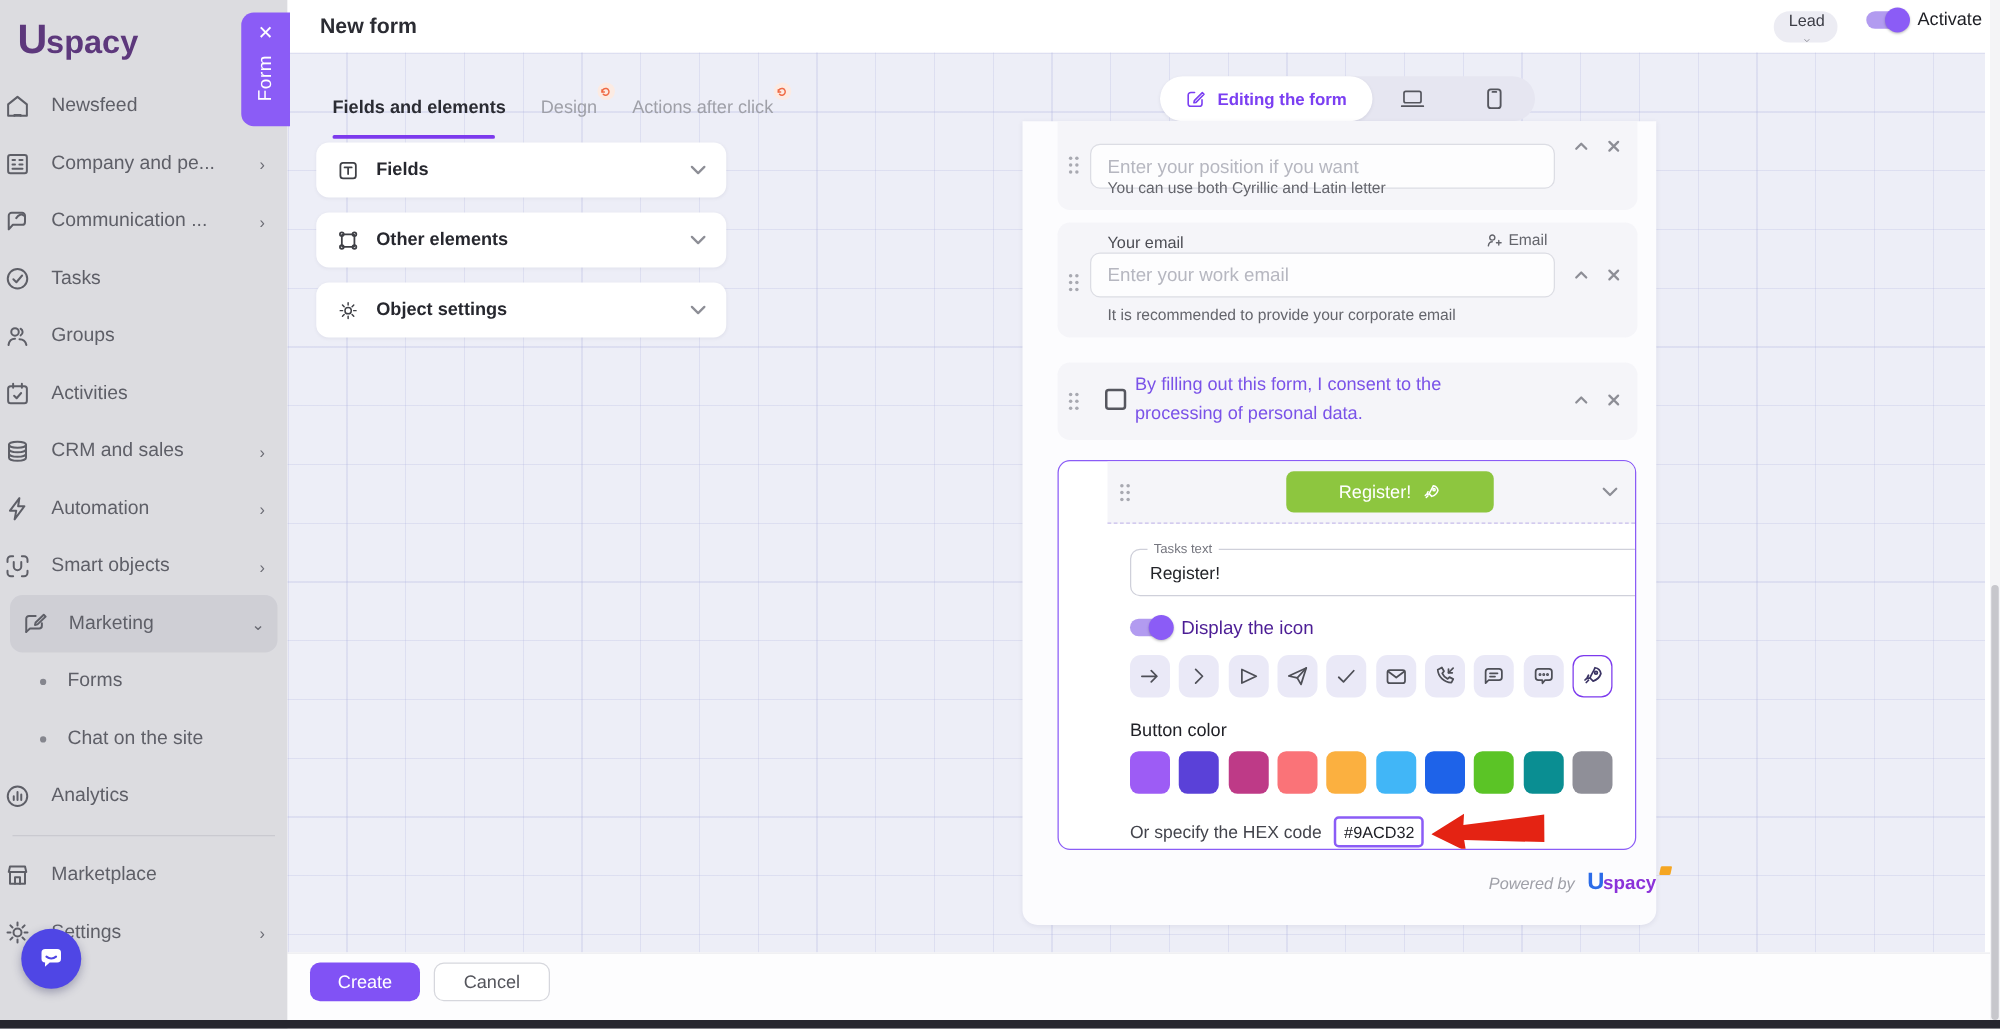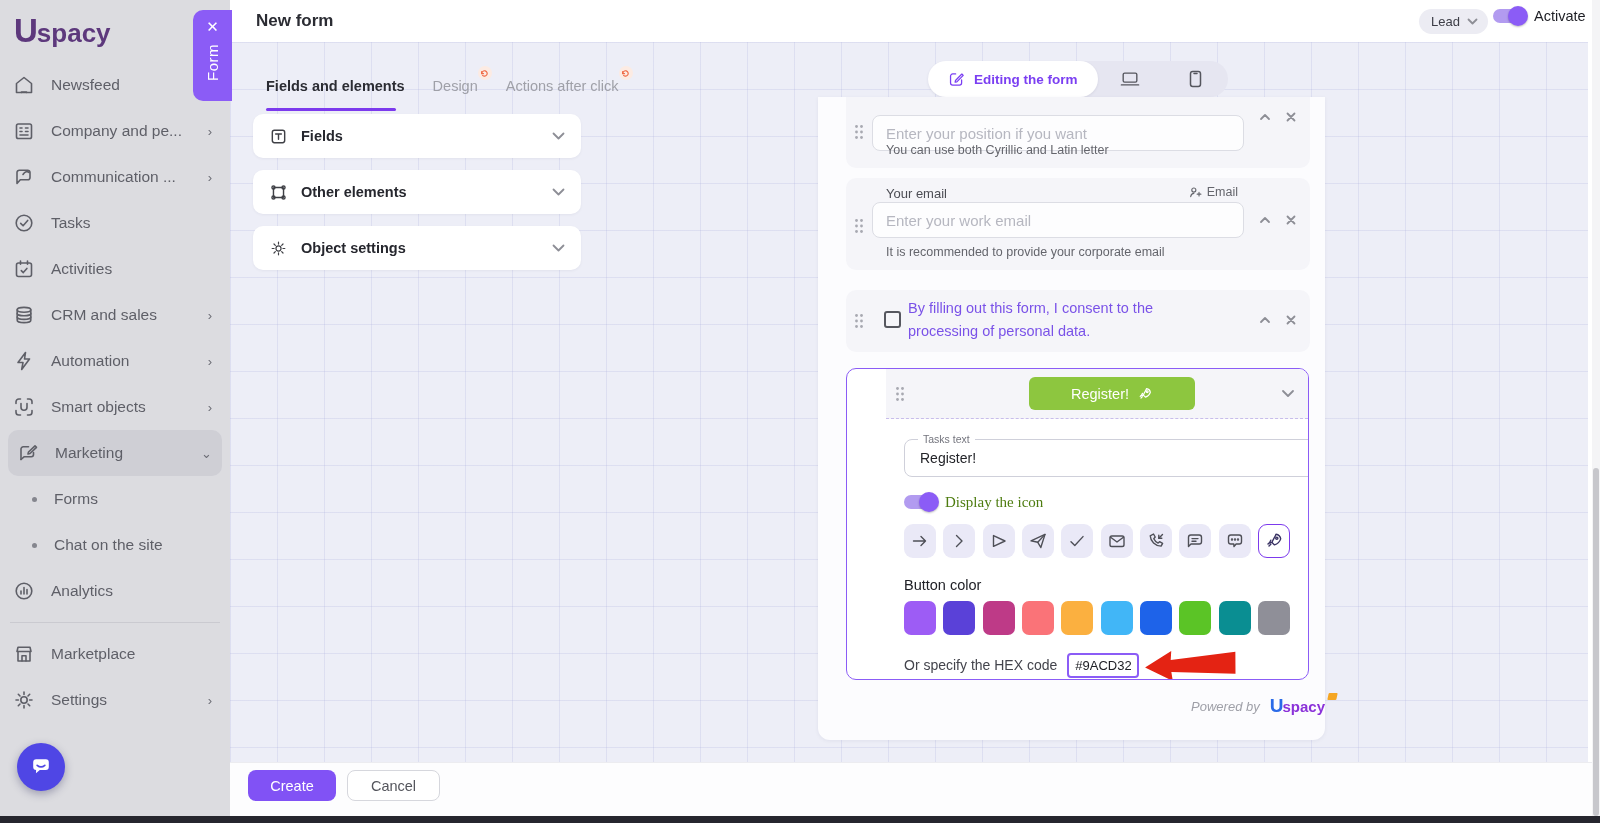--- a/index.html
+++ b/index.html
@@ -7,41 +7,41 @@
   body { position:relative; font-family:"Liberation Sans", sans-serif; background:#fff; color:#26272e; }
   svg { display:block; }
 
   
   .sidebar { position:absolute; left:0; top:0; width:230px; height:823px; background:#eeeef1; }
   .sidebar-dim { position:absolute; left:0; top:0; width:230px; height:823px; background:rgba(103,103,118,.13); z-index:5; pointer-events:none; }
   .logo { position:absolute; left:14px; top:12px; display:flex; align-items:baseline; }
   .logo-u { font-size:33px; font-weight:800; color:#5c327e; letter-spacing:-1px; }
   .logo-rest { font-size:26px; font-weight:600; color:#5c327e; letter-spacing:0; }
   .nav { position:absolute; left:0; top:62px; width:230px; }
-  .nav-item { position:relative; display:flex; align-items:center; height:46px; padding:0 18px 0 12px; color:#5e5f66; font-size:15.5px; }
+  .nav-item { position:relative; display:flex; align-items:center; height:46px; padding:0 18px 0 2px; color:#5e5f66; font-size:15.5px; }
   .nav-item .nicon { width:24px; height:24px; margin-right:15px; flex:0 0 24px; }
   .nav-item .nlabel { flex:1 1 auto; white-space:nowrap; overflow:hidden; }
   .nav-item .nchev { color:#6e6f76; font-size:13px; }
   .nav-item.active { background:#dfdfe4; border-radius:10px; margin:0 8px; padding:0 10px 0 8px; }
   .nav-sub { display:flex; align-items:center; height:46px; padding-left:32px; color:#5e5f66; font-size:15.5px; }
   .nav-sub .bullet { width:5px; height:5px; border-radius:50%; background:#8a8b92; margin-right:17px; }
   .nav-divider { height:1px; background:#d9d9de; margin:8px 10px; }
   .nicon svg { stroke:#5e5f66; fill:none; stroke-width:1.6; stroke-linecap:round; stroke-linejoin:round; }
   .fab { position:absolute; left:17px; top:743px; width:48px; height:48px; border-radius:50%; background:#4f46e5; z-index:8; display:flex; align-items:center; justify-content:center; box-shadow:0 3px 8px rgba(40,40,90,.35); }
 
   
   .form-tab { position:absolute; left:193px; top:10px; width:39px; height:91px; background:#8b5cf6; border-radius:10px 0 0 10px; z-index:30; display:flex; flex-direction:column; align-items:center; padding-top:9px; }
   .form-tab .closex { color:#fff; font-size:15px; line-height:1; margin-bottom:10px; }
   .form-tab .vtext { writing-mode:vertical-rl; transform:rotate(180deg); color:#fff; font-size:15px; letter-spacing:.5px; }
 
   
   .main { position:absolute; left:230px; top:0; width:1362px; height:823px; background:#fff; }
   .header { position:absolute; left:0; top:0; width:100%; height:42px; background:#fff; }
   .page-title { position:absolute; left:26px; top:11px; font-size:17px; font-weight:700; color:#2b2c33; }
-  .lead-pill { position:absolute; left:1189px; top:9px; height:25px; padding:0 10px 0 12px; background:#ececf3; border-radius:13px; display:flex; align-items:center; gap:7px; font-size:13px; color:#3c3d46; }
+  .lead-pill { position:absolute; left:1189px; top:9px; height:25px; padding:0 10px 0 12px; background:#ececf3; border-radius:13px; display:flex; align-items:center; gap:7px; font-size:13px; color:#3c3d46;flex-direction:column; }
   .activate { position:absolute; left:1263px; top:8px; display:flex; align-items:center; gap:9px; }
   .tgl { position:relative; width:32px; height:14px; border-radius:7px; background:#b29bf0; }
   .tgl .knob { position:absolute; right:-3px; top:-3px; width:20px; height:20px; border-radius:50%; background:#8b5cf6; box-shadow:0 1px 2px rgba(0,0,0,.25); }
   .activate-label { font-size:14.5px; color:#1d1e24; }
 
   .canvas { position:absolute; left:0; top:42px; width:1358px; height:720px; background-color:#edeef7;
     background-image:
       repeating-linear-gradient(to right, rgba(164,168,218,.22) 0 1px, transparent 1px 47px),
       repeating-linear-gradient(to bottom, rgba(164,168,218,.22) 0 1px, transparent 1px 47px); }
 
@@ -76,21 +76,21 @@
   .checkbox { position:absolute; width:17px; height:17px; border:2px solid #56575f; border-radius:3px; background:#f5f5f9; }
 
   .btn-block { position:absolute; left:28px; top:271px; width:463px; height:312px; background:#fff; border:1.5px solid #8b5cf6; border-radius:10px; overflow:hidden;padding-left:39px; }
   .btn-head { position:relative; height:50px; background:#f5f5f9; border-bottom:1px dashed #c8bdeb; }
   .green-btn { position:absolute; left:143px; top:8px; width:166px; height:33px; border-radius:6px; display:flex; align-items:center; justify-content:center; gap:8px; color:#fff; font-size:14.5px; font-weight:500; }
   .btn-body { padding:13px 18px 0; }
   .tf { position:relative; width:413px; height:38px; border:1px solid #cfd0da; border-radius:8px; background:#fff; }
   .tf-label { position:absolute; left:13px; top:-7px; background:#fff; padding:0 5px; font-size:10.5px; color:#74757e; }
   .tf-input { width:100%; height:100%; border:none; outline:none; background:transparent; font-size:14px; color:#232429; padding:0 15px; font-family:"Liberation Sans",sans-serif; }
   .toggle-row { display:flex; align-items:center; gap:9px; margin-top:15px; height:20px; }
-  .toggle-label { font-size:15px; color:#4d7c0f;font-family:Liberation Serif, serif; }
+  .toggle-label { font-size:15px; color:#4c1d95; }
   .icon-row { display:flex; gap:7.5px; margin-top:12px; }
   .icon-btn { width:34px; height:34px; border-radius:9px; background:#eae9f7; display:flex; align-items:center; justify-content:center; }
   .icon-btn svg { stroke:#4e4f57; fill:none; stroke-width:1.4; stroke-linecap:round; stroke-linejoin:round; }
   .icon-btn.selected { background:#fff; border:1.5px solid #7c3aed; }
   .icon-btn.selected svg { stroke:#3a3364; }
   .section-label { margin-top:19px; font-size:14.5px; font-weight:500; color:#202127; }
   .swatch-row { display:flex; gap:7.5px; margin-top:8px; }
   .swatch { width:34px; height:34px; border-radius:7px; }
   .hex-row { display:flex; align-items:center; margin-top:14px; }
   .hex-label { font-size:14px; color:#43444c; }
@@ -151,20 +151,31 @@
       <span class="nchev">›</span>
     </div>
     <div class="nav-item">
       <span class="nicon">
           <svg viewBox="0 0 24 24">
             <circle cx="12" cy="12" r="7.8"></circle>
             <path d="M8.7 12.4l2.4 2.4 4.6-5.4"></path>
           </svg>
         </span>
       <span class="nlabel">Tasks</span>
+    </div>
+    <div class="nav-item">
+      <span class="nicon">
+          <svg viewBox="0 0 24 24">
+            <circle cx="10" cy="8.5" r="3"></circle>
+            <path d="M4.8 19c.5-3.2 2.6-5 5.2-5"></path>
+            <path d="M14.5 6a3 3 0 0 1 0 5.3"></path>
+            <path d="M13.6 14.3c2.7 0 4.9 1.6 5.5 4.7"></path>
+          </svg>
+        </span>
+      <span class="nlabel">Groups</span>
     </div>
     <div class="nav-item">
       <span class="nicon">
           <svg viewBox="0 0 24 24">
             <rect x="4.5" y="6" width="15" height="13.5" rx="2"></rect>
             <path d="M8.5 4v3.2M15.5 4v3.2"></path>
             <path d="M9.3 13.6l2 2 3.6-4.2"></path>
           </svg>
         </span>
       <span class="nlabel">Activities</span>

